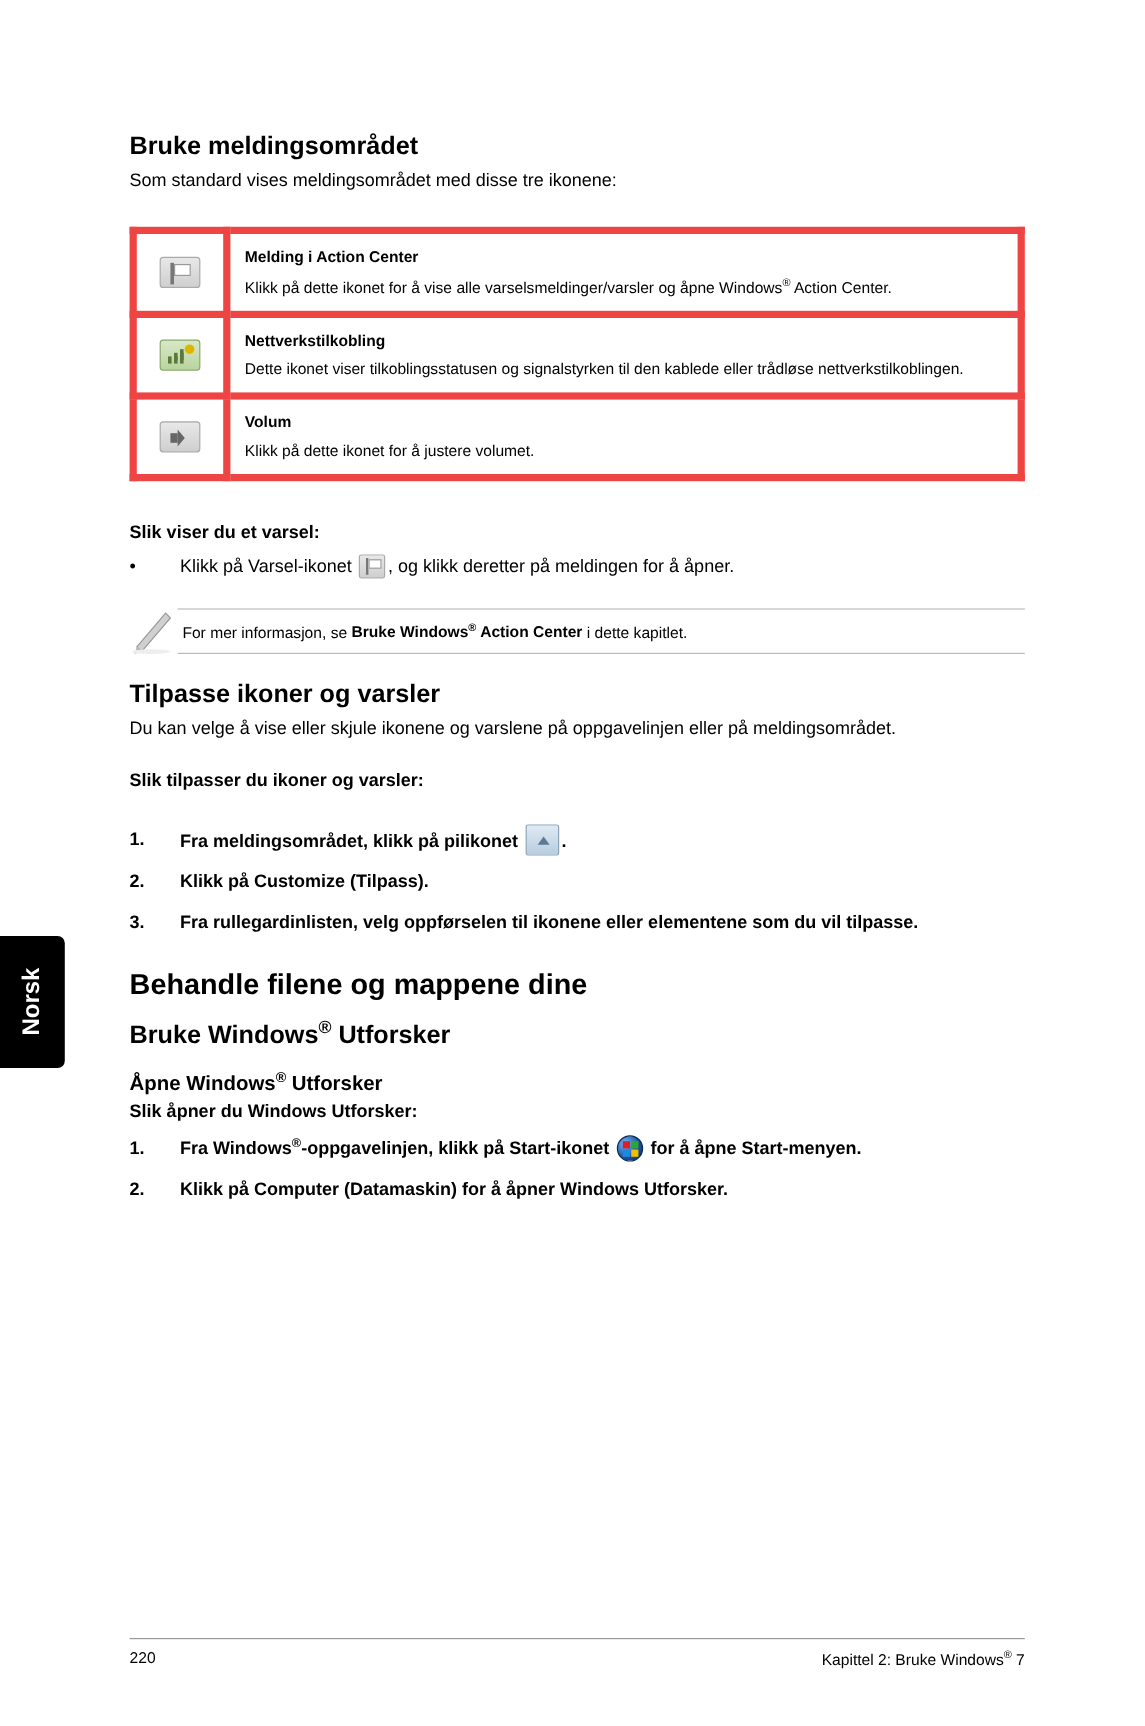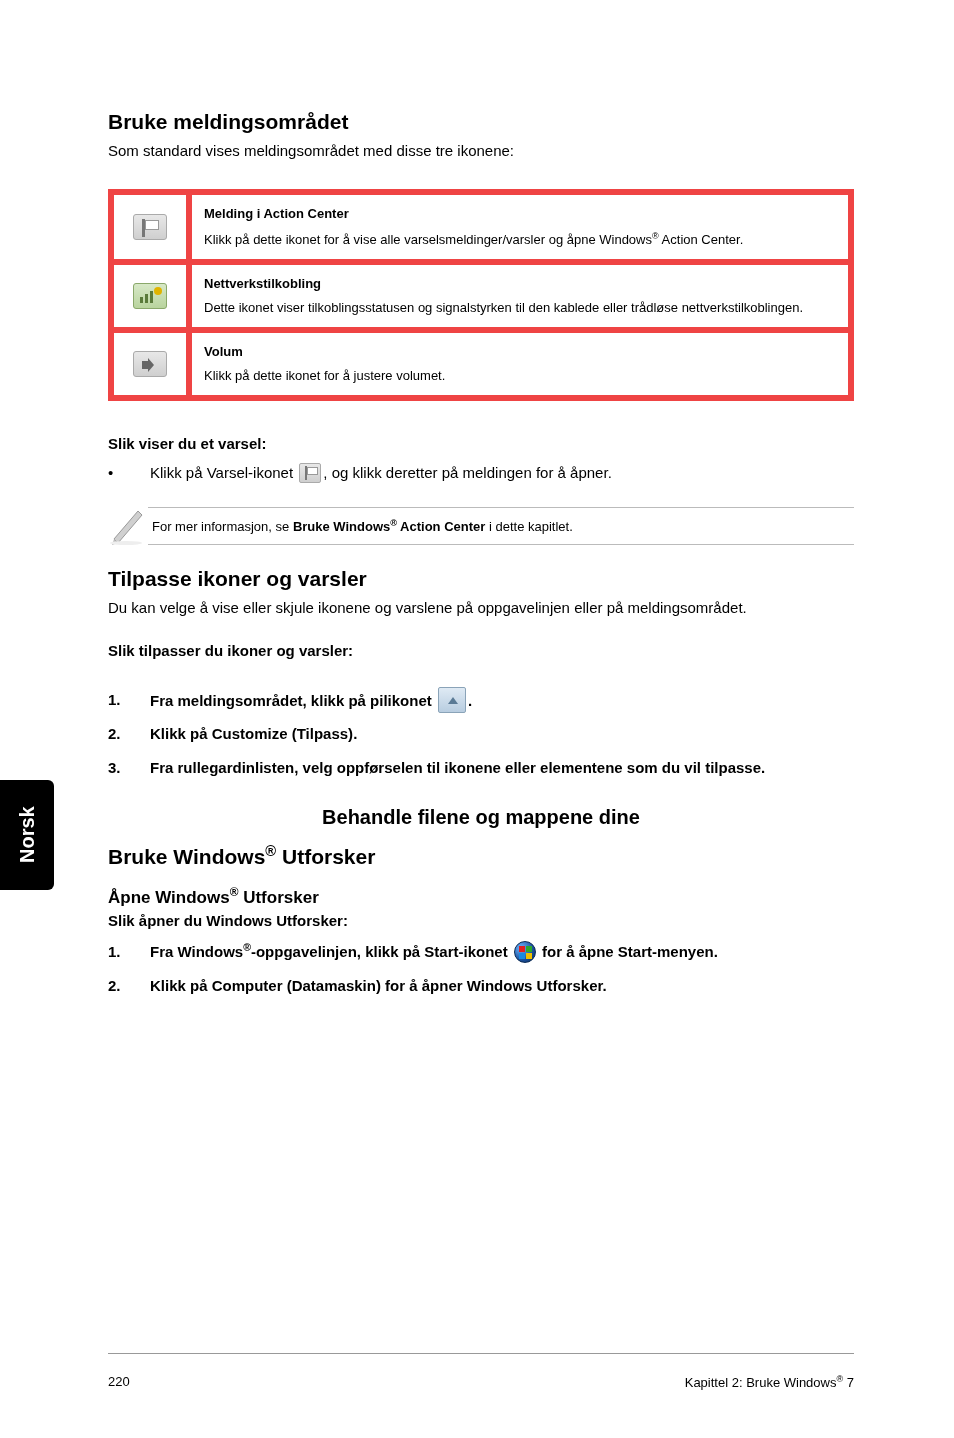--- a/index.html
+++ b/index.html
@@ -210,33 +210,32 @@
     padding-left: 42px;
     position: relative;
     margin-bottom: 8px;
   }
   ol.steps li::before {
     content: counter(step) ".";
     position: absolute;
     left: 0;
   }
   .h2 {
-    font-size: 20px;
+    font-size: 24px;
     font-weight: bold;
     margin: 26px 0 14px 0;
-    text-align: center;
   }
   .sup { font-size: 0.7em; vertical-align: super; }
   .footer {
     position: absolute;
     bottom: 48px;
     left: 108px;
     right: 100px;
     border-top: 1px solid #999;
-    padding-top: 20px;
+    padding-top: 8px;
     font-size: 13px;
     display: flex;
     justify-content: space-between;
   }
   .spacer-sm { height: 10px; }
 </style>
 </head>
 <body>
 
 <div class="side-tab">Norsk</div>

